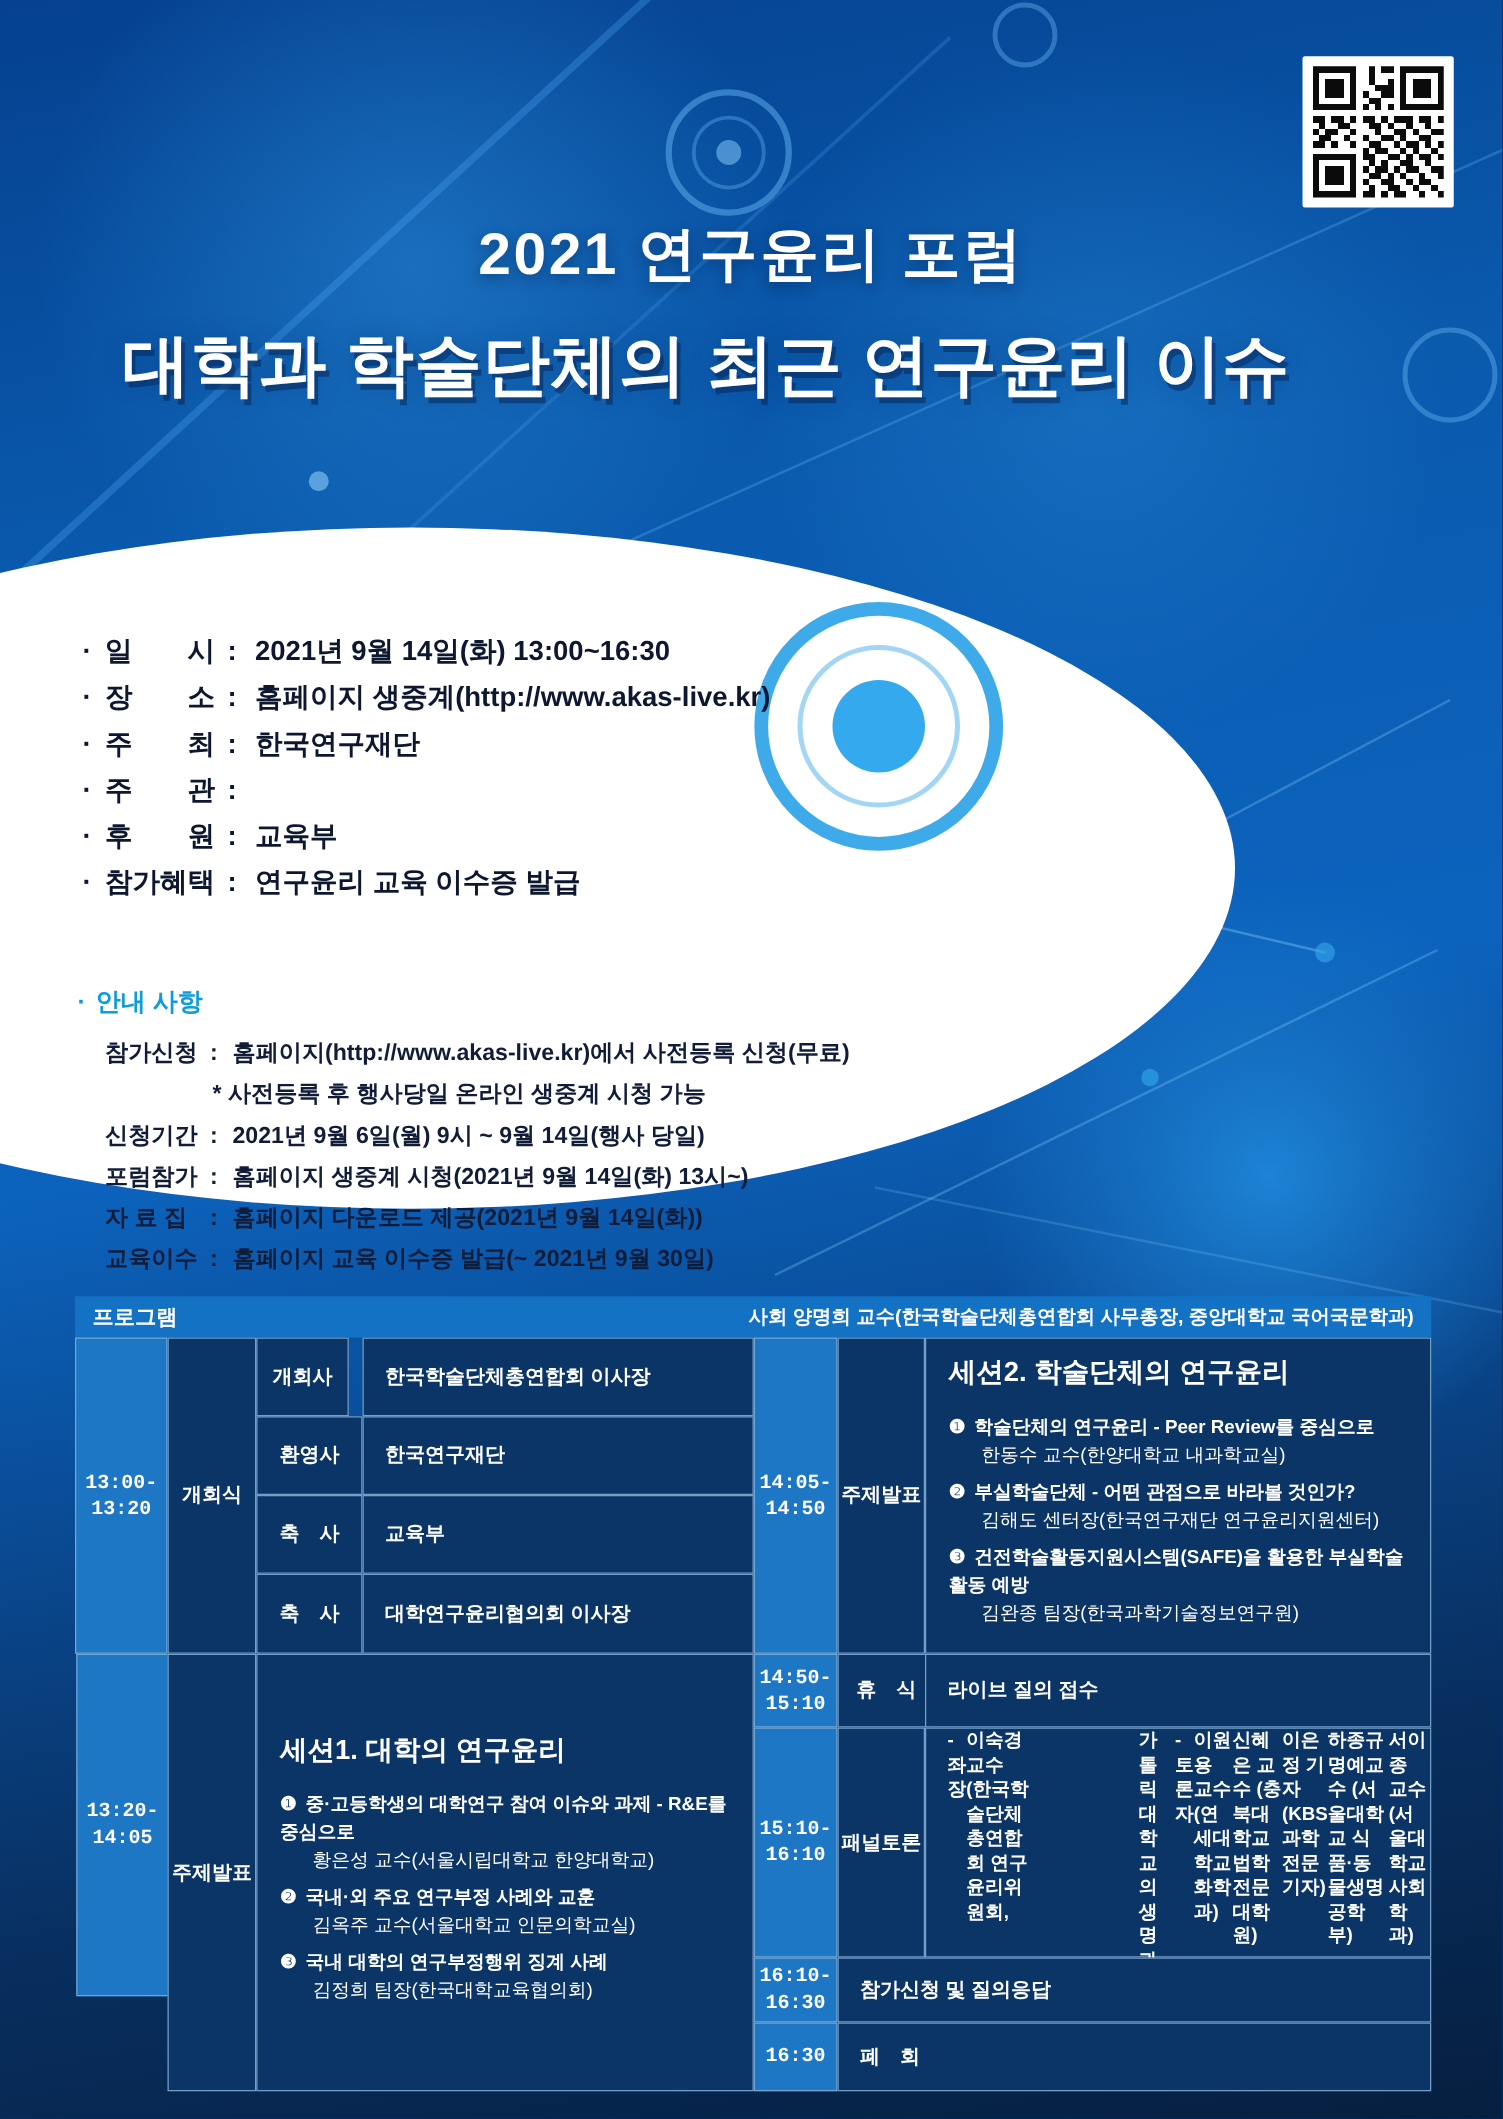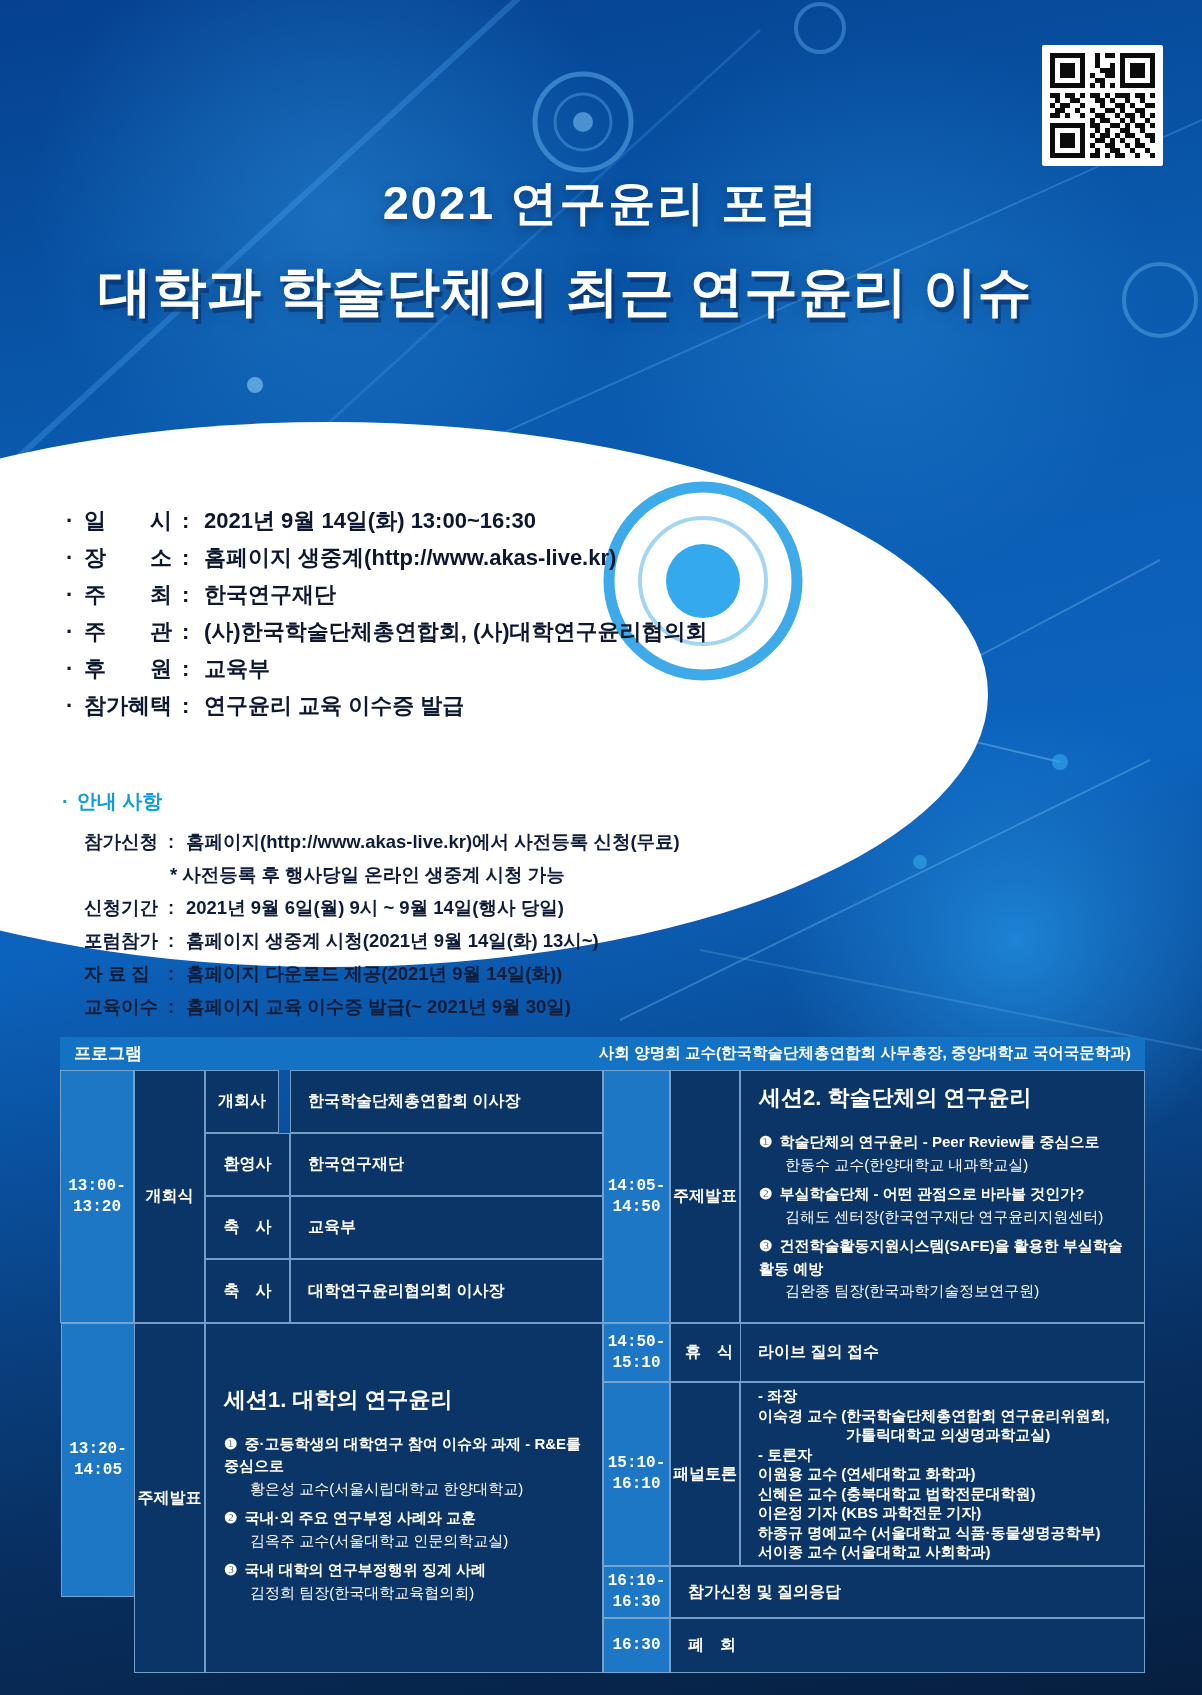--- a/index.html
+++ b/index.html
@@ -44,21 +44,21 @@
     background:#0b3566;color:#fff;}
   .c.time{background:#1d77c4;display:flex;align-items:center;justify-content:center;
     text-align:center;font-weight:bold;font-size:16px;line-height:1.3;white-space:pre-line;font-family:Liberation Mono, monospace;}
   .c.cat,.c.lab{display:flex;align-items:center;justify-content:center;font-weight:bold;font-size:16px;white-space:pre;}
   .c.val{display:flex;align-items:center;padding-left:17px;font-weight:bold;font-size:16px;white-space:pre;}
   .c.sess{display:flex;flex-direction:column;justify-content:center;padding:0 12px 0 18px;}
   .sess-title{font-size:22px;font-weight:bold;margin-bottom:18px;}
   .sess-item{font-size:15px;font-weight:bold;line-height:1.5;}
   .sess-item .num{margin-right:7px;}
   .sess-speaker{font-size:15px;font-weight:normal;line-height:1.5;padding-left:26px;margin-bottom:7px;}
-  .c.panel{display:flex;flex-direction:column;justify-content:center;padding-left:17px;}
+  .c.panel{display:flex;flex-direction:row;justify-content:center;padding-left:17px;}
   .panel-line{font-size:15px;font-weight:600;line-height:19.5px;}
   .panel-line.indent{padding-left:88px;}
 </style>
 </head>
 <body>
 
 <div class="poster">
 
   <svg class="decor" width="1202" height="1695" viewBox="0 0 1202 1695">
     <defs>
@@ -155,21 +155,20 @@
     <div class="drow">
       <span class="bullet">·</span>
       <span class="dlabel">주　　최</span>
       <span class="dsep">:</span>
       <span class="dvalue">한국연구재단</span>
     </div>
     <div class="drow">
       <span class="bullet">·</span>
       <span class="dlabel">주　　관</span>
       <span class="dsep">:</span>
-      <span class="dvalue">(사)한국학술단체총연합회, (사)대학연구윤리협의회</span>
     </div>
     <div class="drow">
       <span class="bullet">·</span>
       <span class="dlabel">후　　원</span>
       <span class="dsep">:</span>
       <span class="dvalue">교육부</span>
     </div>
     <div class="drow">
       <span class="bullet">·</span>
       <span class="dlabel">참가혜택</span>

